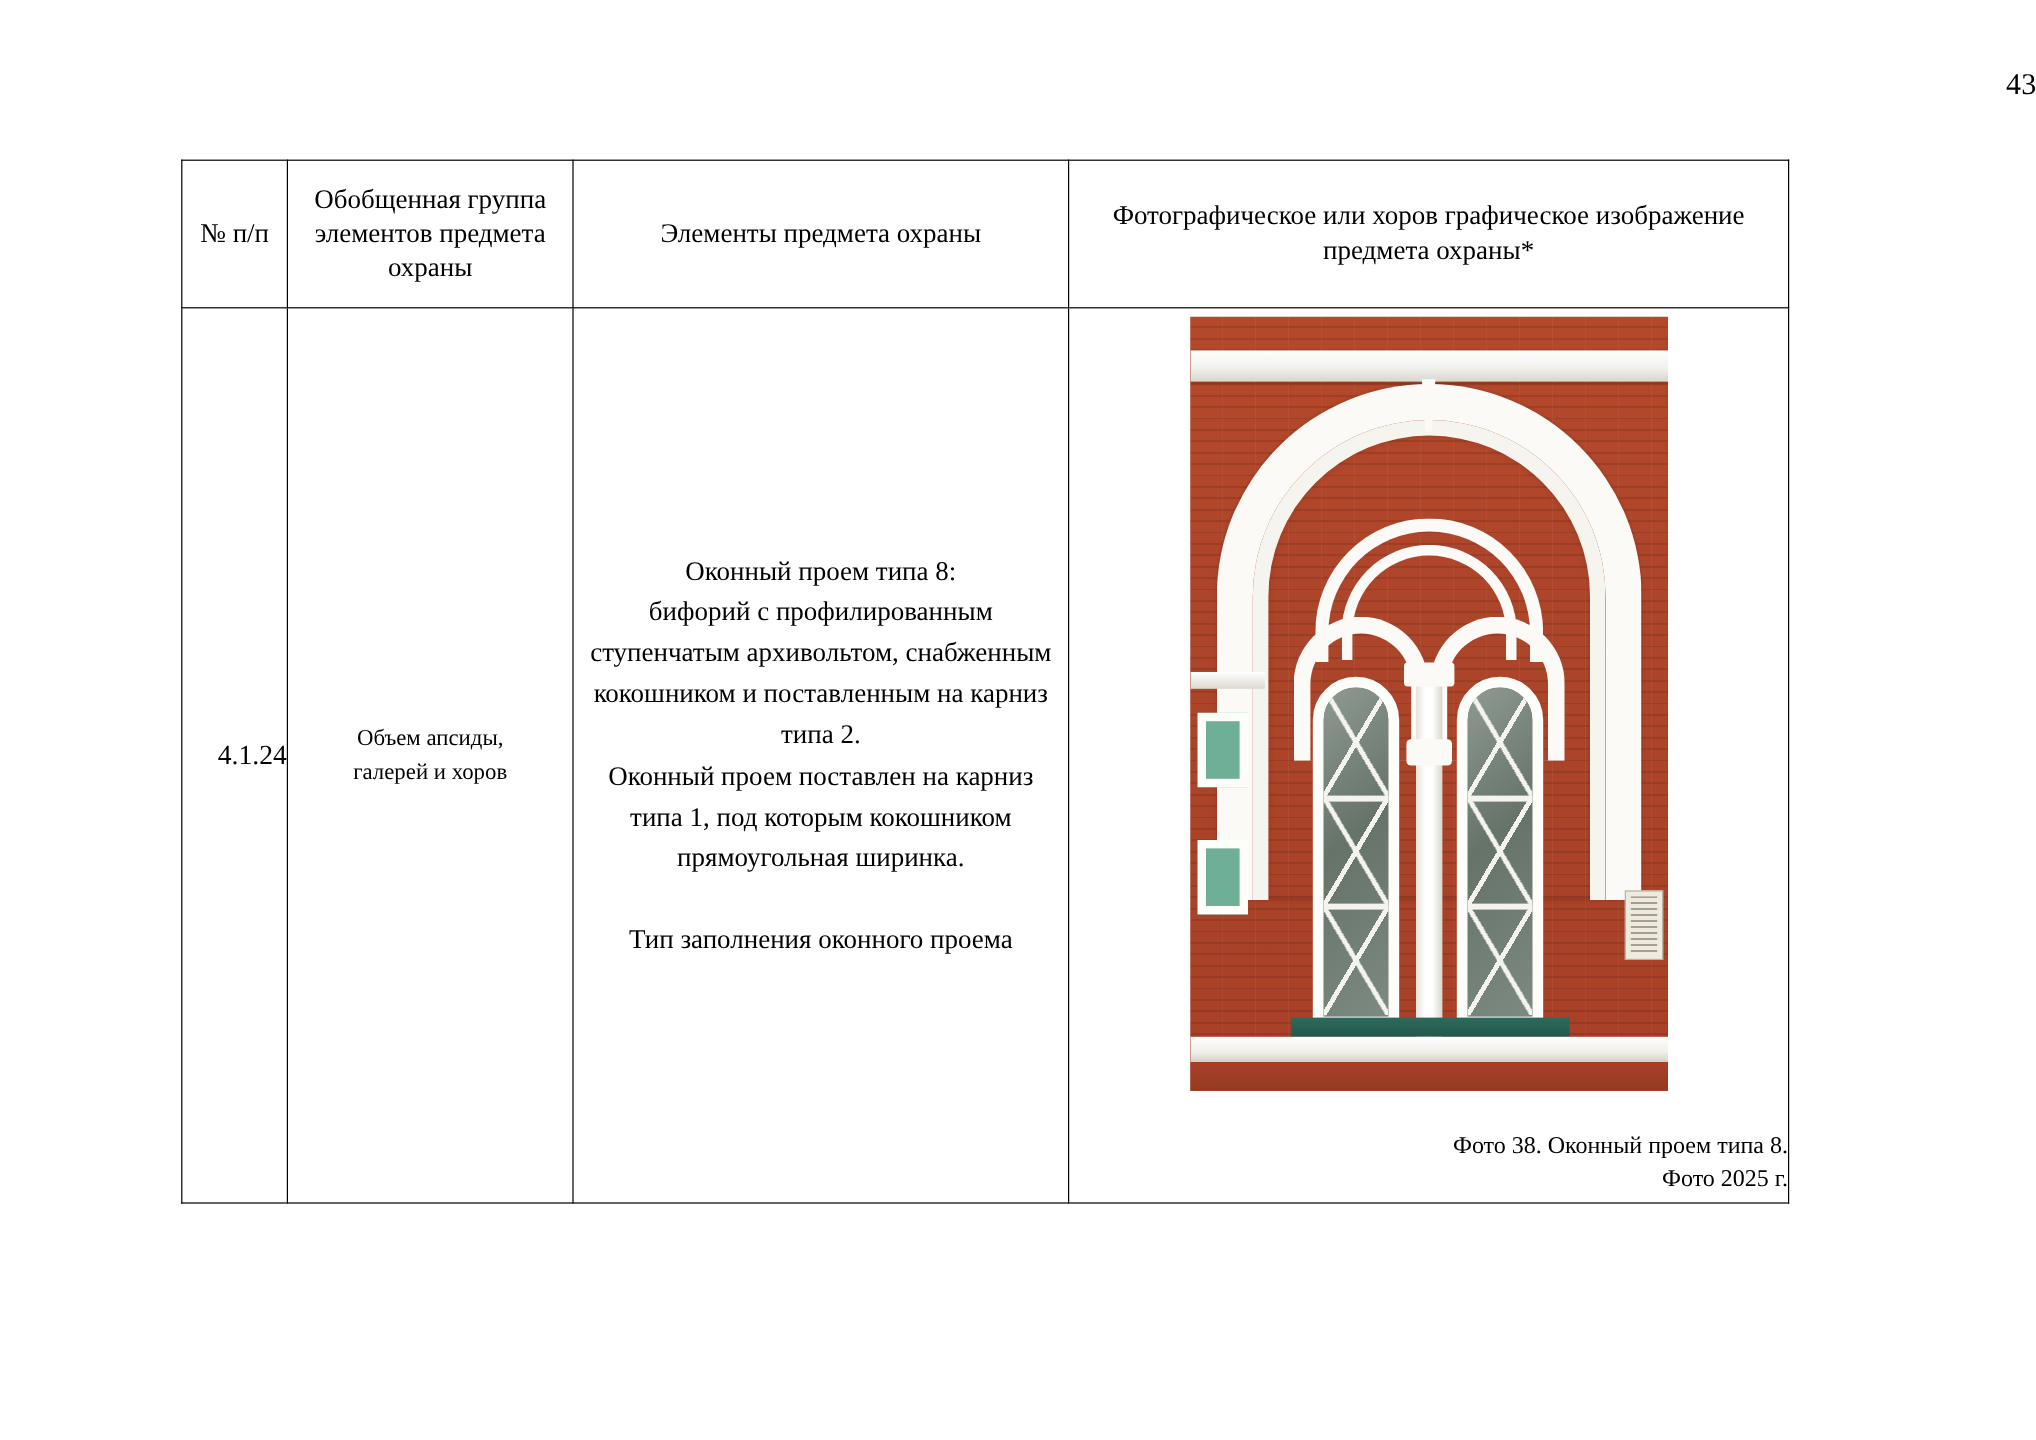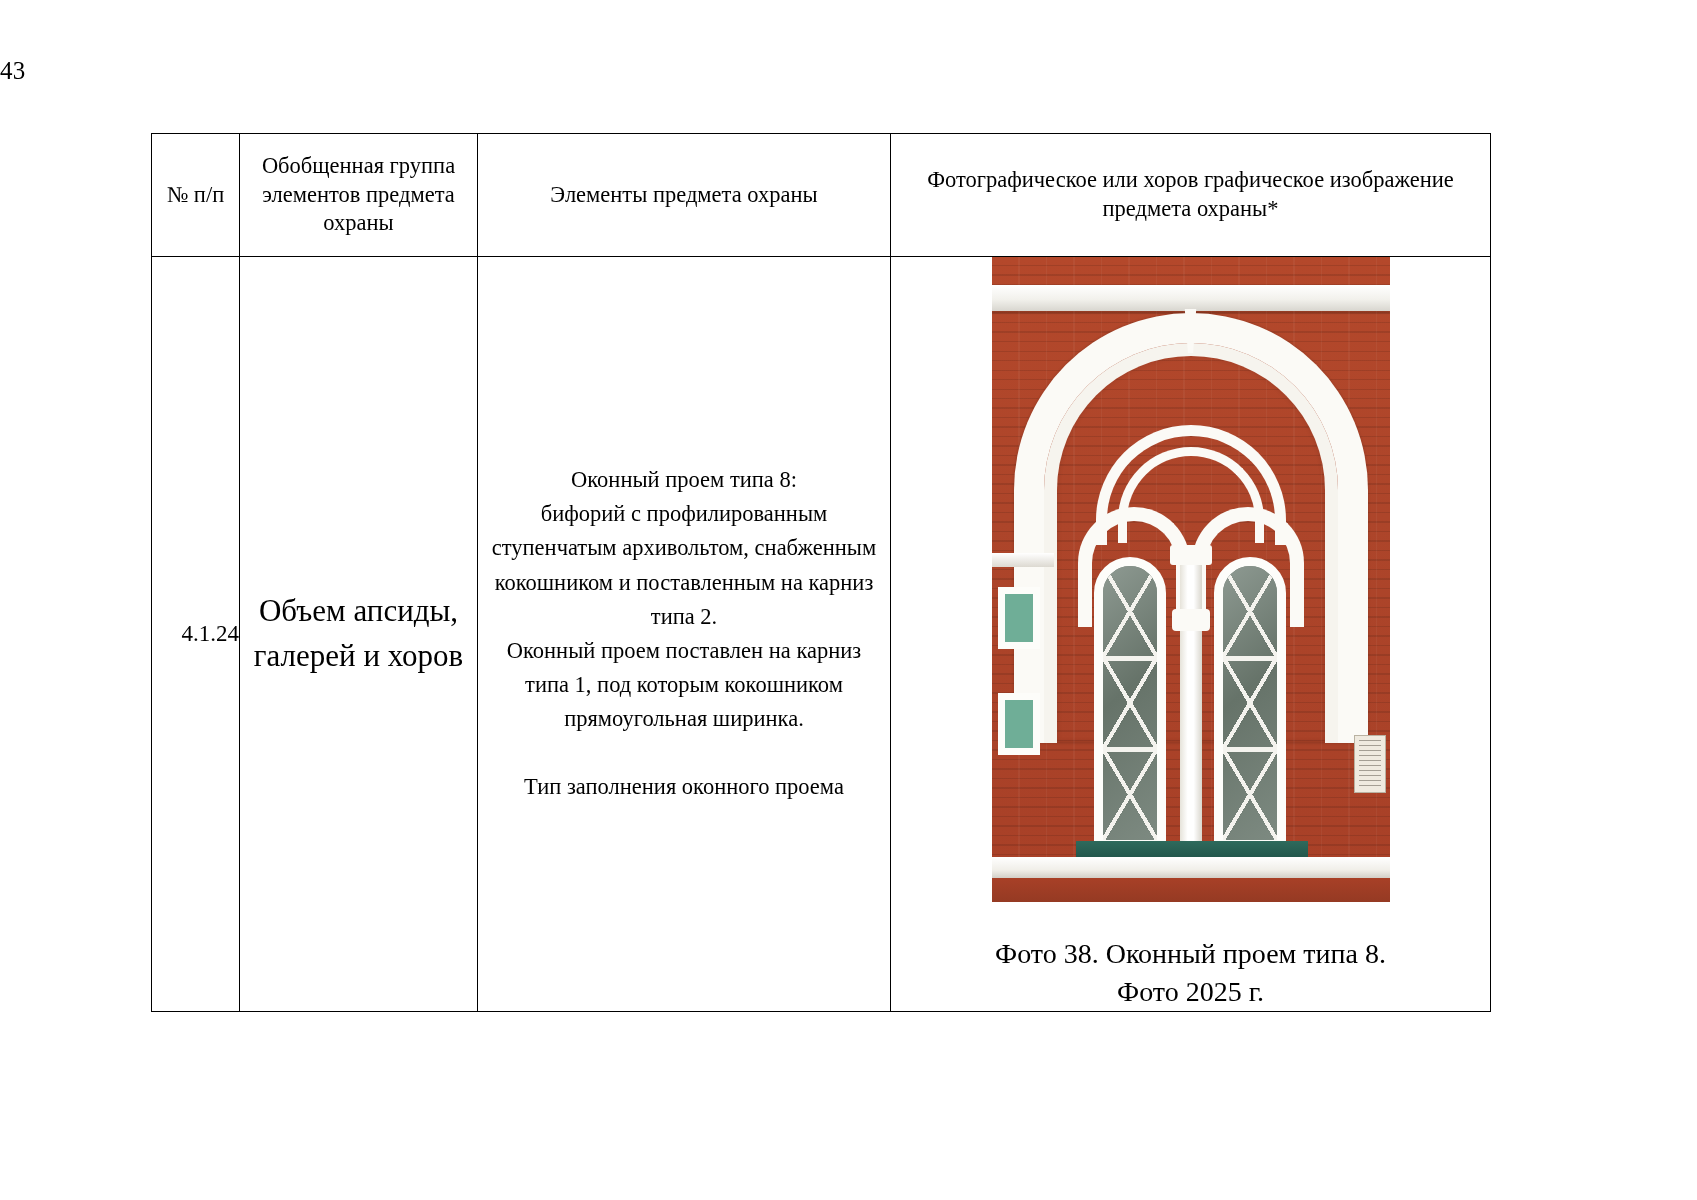--- a/index.html
+++ b/index.html
@@ -21,21 +21,21 @@
     position: absolute;
     inset: 0;
     background: #ffffff;
   }
 
   .page-number {
     position: absolute;
     top: 58px;
     left: 0;
     width: 1697px;
-    text-align: left;
+    text-align: right;
     font-size: 25px;
     line-height: 1;
     letter-spacing: 0.2px;
   }
 
   
   .protection-table {
     position: absolute;
     left: 151px;
     top: 133px;
@@ -72,43 +72,43 @@
     vertical-align: middle;
   }
 
   .cell-num {
     text-align: right;
     font-size: 23px;
     line-height: 1.3;
   }
   .cell-group {
     text-align: center;
-    font-size: 31px;
+    font-size: 19px;
     line-height: 1.45;
     padding: 0 12px;
   }
   .cell-elem {
     text-align: center;
     font-size: 22.5px;
     line-height: 1.52;
     padding: 0 16px;
   }
   .cell-elem p { margin: 0; font-family: Liberation Serif, serif; }
   .cell-elem .para-gap { height: 34px; }
 
   .cell-photo {
     text-align: center;
     padding: 12px 10px 10px 10px;
     vertical-align: top;
   }
   .photo-caption {
-    font-size: 28px;
+    font-size: 20px;
     line-height: 1.35;
     margin-top: 33px;
-    text-align: center;
+    text-align: right;
   }
 
   
   .photo-frame {
     position: relative;
     width: 398px;
     height: 645px;
     margin: 0 auto;
     overflow: hidden;
     background: #b04a2d;

